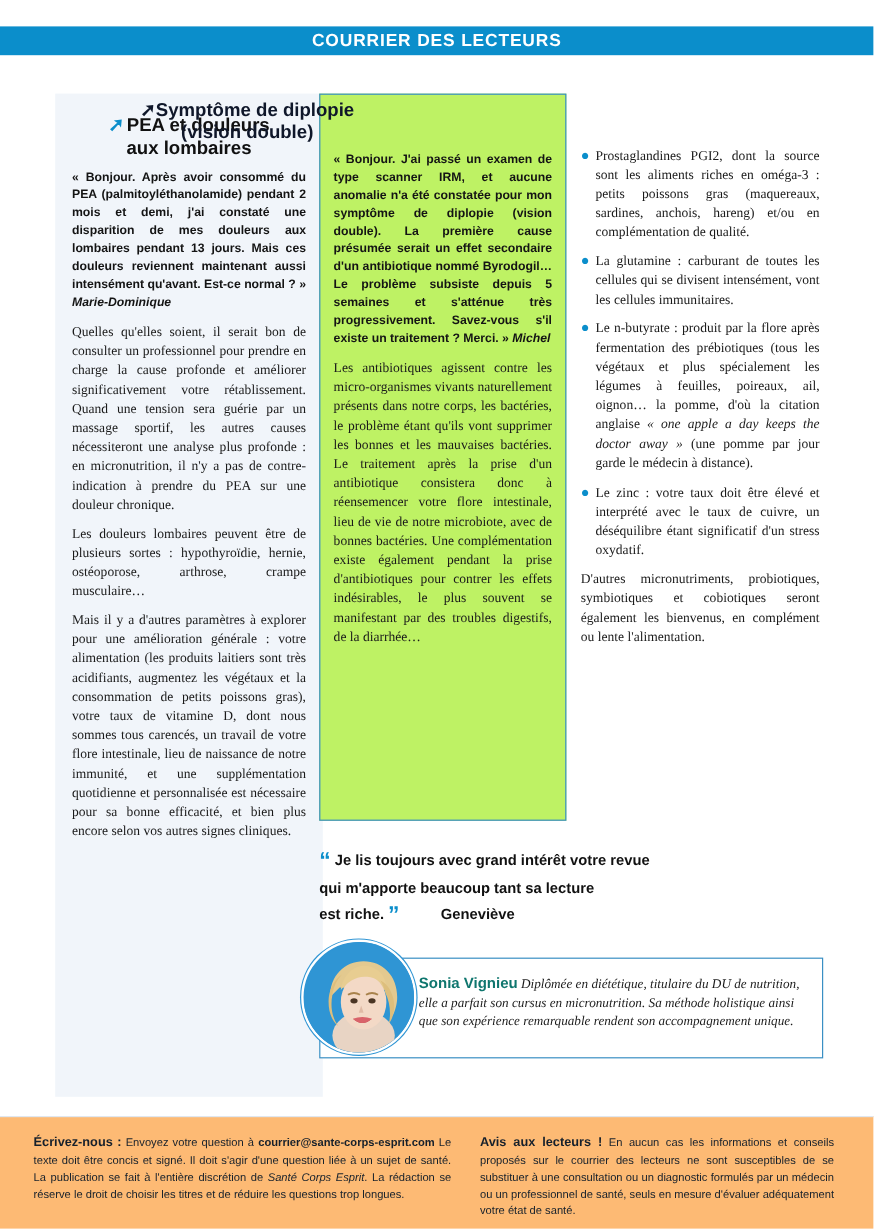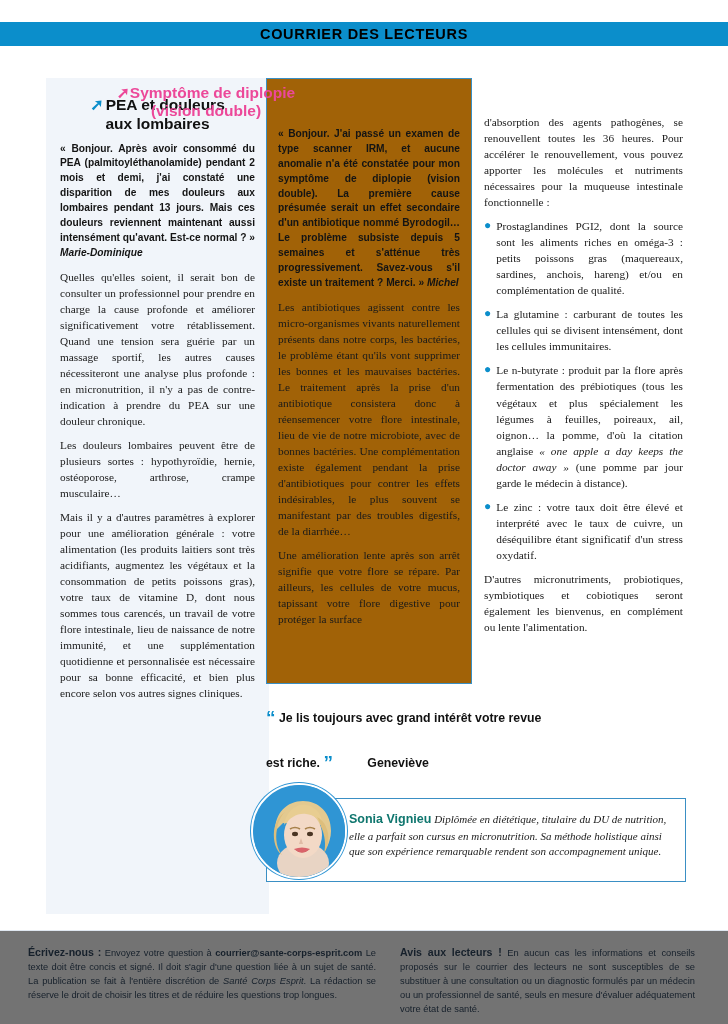--- a/index.html
+++ b/index.html
@@ -23,21 +23,21 @@
     width: 728px;
     height: 24px;
     background: #0b8ecb;
     display: flex;
     align-items: center;
     justify-content: center;
   }
   .banner-title {
     font-family: "Liberation Sans", sans-serif;
     font-weight: bold;
-    color: #000000;
+    color: #ffffff;
     font-size: 14.5px;
     letter-spacing: 0.7px;
   }
 
   
   .content {
     position: absolute;
     top: 70px; left: 0;
     width: 728px;
     height: 860px;
@@ -53,21 +53,21 @@
     padding: 18px 14px 10px 14px;
   }
 
   
   .col-mid {
     position: absolute;
     left: 266px; top: 8px;
     width: 206px;
     height: 606px;
     border: 1.4px solid #3a8fc4;
-    background: #a16207;
+    background: #bef264;
     padding: 14px 11px 8px 11px;
     overflow: hidden;
   }
 
   
   .col-right {
     position: absolute;
     left: 484px; top: 44px;
     width: 199px;
     height: 570px;
@@ -91,21 +91,21 @@
   }
   .qheading-mid {
     position: absolute;
     left: 11px; top: 14px;
     width: 390px;
     text-align: center;
     font-family: "Liberation Sans", sans-serif;
     font-weight: bold;
     font-size: 15.5px;
     line-height: 1.16;
-    color: #ec4899;
+    color: #0f172a;
     z-index: 5;
   }
 
   
   .letter {
     font-family: "Liberation Sans", sans-serif;
     font-weight: bold;
     font-size: 10.2px;
     line-height: 1.46;
     color: #141414;
@@ -207,21 +207,21 @@
     box-shadow: 0 0 0 1px #2f95d4;
   }
   .avatar svg { display: block; width: 96px; height: 96px; }
 
   
   .footer {
     position: absolute;
     left: 0; top: 930px;
     width: 728px;
     height: 94px;
-    background: #737373;
+    background: #fdba74;
     border-top: 1px solid #dfe7f0;
   }
   .foot-col {
     position: absolute;
     top: 14px;
     font-family: "Liberation Sans", sans-serif;
     font-size: 9.3px;
     line-height: 1.50;
     color: #16202b;
     text-align: justify;
@@ -263,61 +263,59 @@
   </div>
 
   <div class="col-mid">
     <div style="height:34px"></div>
     <div class="letter">
       <span>« Bonjour. J'ai passé un examen de type scanner IRM, et aucune anomalie n'a été constatée pour mon symptôme de diplopie (vision double). La première cause présumée serait un effet secondaire d'un antibiotique nommé Byrodogil… Le problème subsiste depuis 5 semaines et s'atténue très progressivement. Savez-vous s'il existe un traitement ? Merci. »</span>
       <span class="signer">Michel</span>
     </div>
     <div class="answer">
       <p>Les antibiotiques agissent contre les micro-organismes vivants naturellement présents dans notre corps, les bactéries, le problème étant qu'ils vont supprimer les bonnes et les mauvaises bactéries. Le traitement après la prise d'un antibiotique consistera donc à réensemencer votre flore intestinale, lieu de vie de notre microbiote, avec de bonnes bactéries. Une complémentation existe également pendant la prise d'antibiotiques pour contrer les effets indésirables, le plus souvent se manifestant par des troubles digestifs, de la diarrhée…</p>
-      <p>Une amélioration lente après son arrêt signifie que votre flore se répare. Par ailleurs, les cellules de votre mucus, tapissant votre flore digestive pour protéger la surface</p>
     </div>
   </div>
 
   <div class="qheading-mid">
     <span class="arrow">➚</span><span>Symptôme de diplopie</span><br>
     <span>(vision double)</span>
   </div>
 
   <div class="col-right">
     <div class="answer">
-      <p style="margin-top:0">d'absorption des agents pathogènes, se renouvellent toutes les 36 heures. Pour accélérer le renouvellement, vous pouvez apporter les molécules et nutriments nécessaires pour la muqueuse intestinale fonctionnelle :</p>
 
       <div class="bullet-row">
         <span class="bullet-dot">●</span>
         <span class="bullet-txt">Prostaglandines PGI2, dont la source sont les aliments riches en oméga-3 : petits poissons gras (maquereaux, sardines, anchois, hareng) et/ou en complémentation de qualité.</span>
       </div>
 
       <div class="bullet-row">
         <span class="bullet-dot">●</span>
-        <span class="bullet-txt">La glutamine : carburant de toutes les cellules qui se divisent intensément, dont les cellules immunitaires.</span>
+        <span class="bullet-txt">La glutamine : carburant de toutes les cellules qui se divisent intensément, vont les cellules immunitaires.</span>
       </div>
 
       <div class="bullet-row">
         <span class="bullet-dot">●</span>
         <span class="bullet-txt"><span>Le n-butyrate : produit par la flore après fermentation des prébiotiques (tous les végétaux et plus spécialement les légumes à feuilles, poireaux, ail, oignon… la pomme, d'où la citation anglaise </span><span class="it">« one apple a day keeps the doctor away »</span><span> (une pomme par jour garde le médecin à distance).</span></span>
       </div>
 
       <div class="bullet-row">
         <span class="bullet-dot">●</span>
         <span class="bullet-txt">Le zinc : votre taux doit être élevé et interprété avec le taux de cuivre, un déséquilibre étant significatif d'un stress oxydatif.</span>
       </div>
 
       <p>D'autres micronutriments, probiotiques, symbiotiques et cobiotiques seront également les bienvenus, en complément ou lente l'alimentation.</p>
     </div>
   </div>
 
   <div class="pullquote">
     <span class="qmark">“</span>
     <span>Je lis toujours avec grand intérêt votre revue</span><br>
-    <br>
+    <span>qui m'apporte beaucoup tant sa lecture</span><br>
     <span>est riche.</span>
     <span class="qmark">”</span>
     <span class="pq-author">Geneviève</span>
   </div>
 
   <div class="bio">
     <div class="avatar">
       <svg viewBox="0 0 96 96" xmlns="http://www.w3.org/2000/svg" aria-hidden="true">
         <circle cx="48" cy="48" r="48" fill="#2f95d4"></circle>
         <ellipse cx="50" cy="78" rx="26" ry="20" fill="#e8d4c4"></ellipse>

